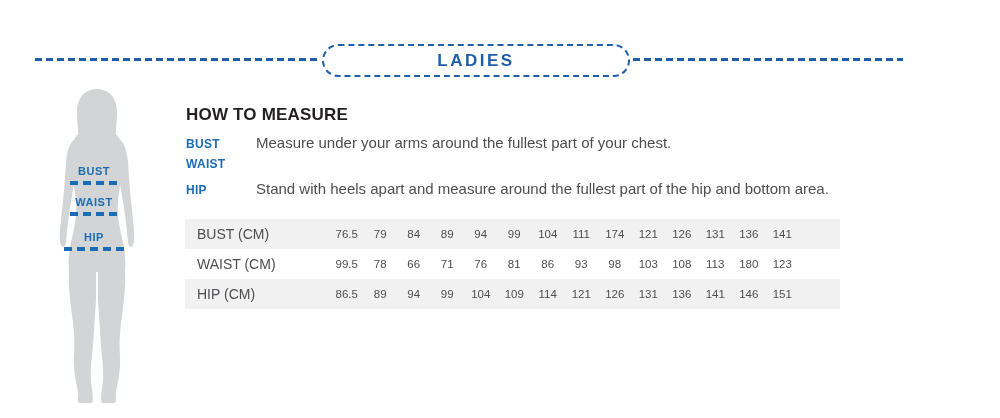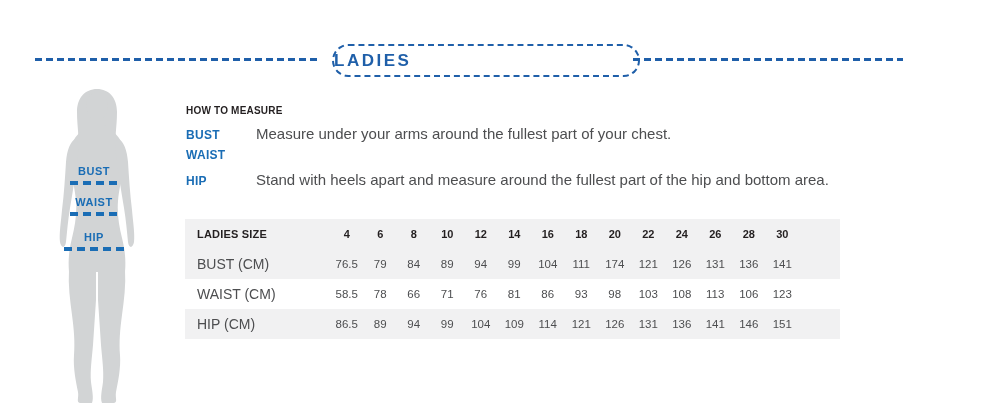--- a/index.html
+++ b/index.html
@@ -17,41 +17,41 @@
     font-family:"Liberation Sans",sans-serif;
   }
   
   .hdr-rule{
     position:absolute;height:3px;
     background:repeating-linear-gradient(90deg,var(--primary_blue) 0 7px,transparent 7px 11px);
   }
   .hdr-rule.left{left:35px;top:58px;width:283px;}
   .hdr-rule.right{left:633px;top:58px;width:270px;}
   .pill{
-    position:absolute;left:332px;top:44px;width:308px;height:33px;
+    position:absolute;left:322px;top:44px;width:308px;height:33px;
     border:2px dashed var(--primary_blue);border-radius:17px;
-    display:flex;align-items:center;
+    display:flex;align-items:center;justify-content:center;
   }
   .pill .title{
     color:var(--primary_blue);font-size:17px;font-weight:bold;letter-spacing:2.5px;
   }
   
   .figure-wrap{position:absolute;left:32px;top:88px;width:130px;height:318px;}
   .figure-wrap svg{display:block;}
   .fig-label{
     position:absolute;left:62px;width:64px;text-align:center;
     color:var(--accent_blue);font-size:11px;font-weight:bold;letter-spacing:.5px;
   }
   .fig-dash{
     position:absolute;height:3.5px;
     background:repeating-linear-gradient(90deg,var(--accent_blue) 0 8px,transparent 8px 13px);
   }
   
   .howto{position:absolute;left:186px;top:105px;width:720px;}
-  .howto-title{font-size:10px;font-weight:bold;color:var(--heading_text);letter-spacing:.2px;}
+  .howto-title{font-size:17px;font-weight:bold;color:var(--heading_text);letter-spacing:.2px;}
   .mrow{margin-top:9px;display:flex;align-items:baseline;height:14px;}
   .mrow .term{width:70px;flex:0 0 70px;color:var(--accent_blue);font-size:12px;font-weight:bold;letter-spacing:.3px;}
   .mrow .desc{color:var(--body_text);font-size:15px;}
   
   .size-table{
     position:absolute;left:185px;top:219px;
     border-collapse:collapse;table-layout:fixed;width:655px;
   }
   .size-table td{
     height:30px;vertical-align:middle;text-align:center;white-space:nowrap;
@@ -114,71 +114,53 @@
   </div>
 </div>
 
 <table class="size-table">
   <colgroup>
     <col style="width:145px">
     <col span="14" style="width:33.5px">
     <col style="width:41px">
   </colgroup>
   <tbody>
-      <tr class="shaded hdr">
-        <td class="lbl">LADIES SIZE</td>
-        <td>4</td>
-        <td>6</td>
-        <td>8</td>
-        <td>10</td>
-        <td>12</td>
-        <td>14</td>
-        <td>16</td>
-        <td>18</td>
-        <td>20</td>
-        <td>22</td>
-        <td>24</td>
-        <td>26</td>
-        <td>28</td>
-        <td>30</td>
-        <td></td>
-      </tr>
       <tr class="shaded">
         <td class="lbl">BUST (CM)</td>
         <td>76.5</td>
         <td>79</td>
         <td>84</td>
         <td>89</td>
         <td>94</td>
         <td>99</td>
         <td>104</td>
         <td>111</td>
         <td>174</td>
         <td>121</td>
         <td>126</td>
         <td>131</td>
         <td>136</td>
         <td>141</td>
         <td></td>
       </tr>
       <tr>
         <td class="lbl">WAIST (CM)</td>
-        <td>58.5</td>
+        <td>99.5</td>
         <td>78</td>
         <td>66</td>
         <td>71</td>
         <td>76</td>
         <td>81</td>
         <td>86</td>
         <td>93</td>
         <td>98</td>
         <td>103</td>
         <td>108</td>
         <td>113</td>
-        <td>106</td>
+        <td>180</td>
         <td>123</td>
         <td></td>
       </tr>
       <tr class="shaded">
         <td class="lbl">HIP (CM)</td>
         <td>86.5</td>
         <td>89</td>
         <td>94</td>
         <td>99</td>
         <td>104</td>

